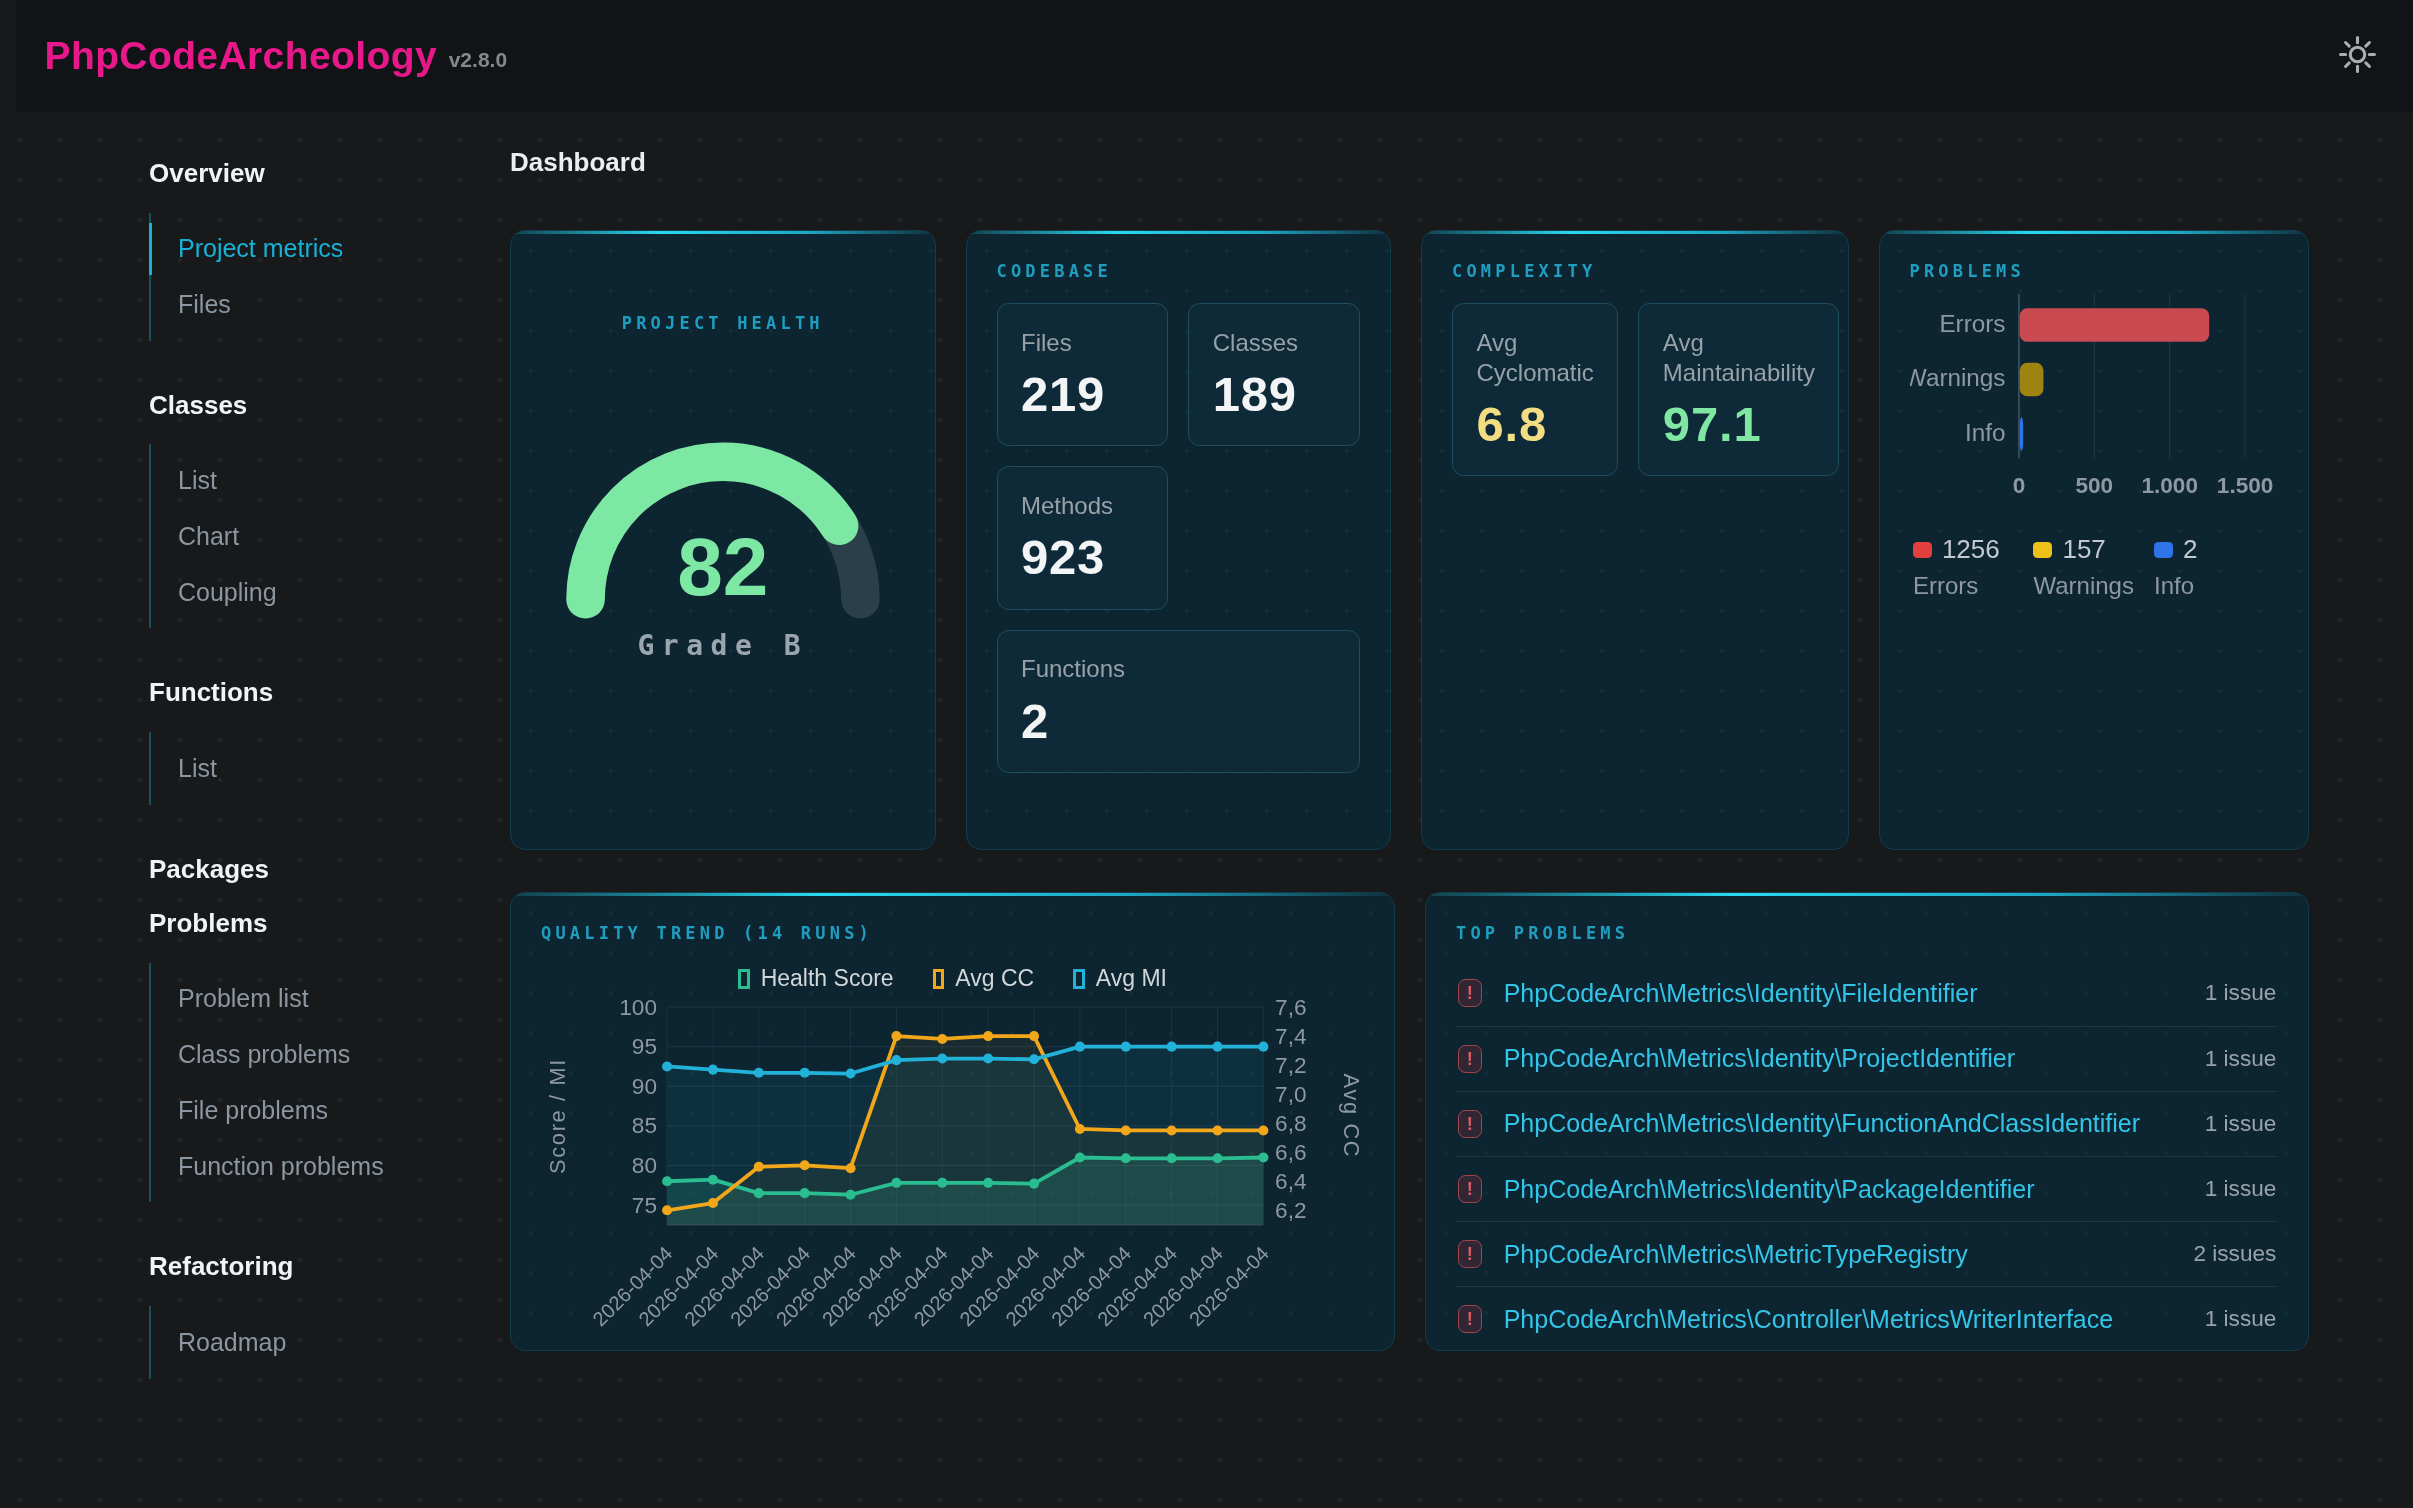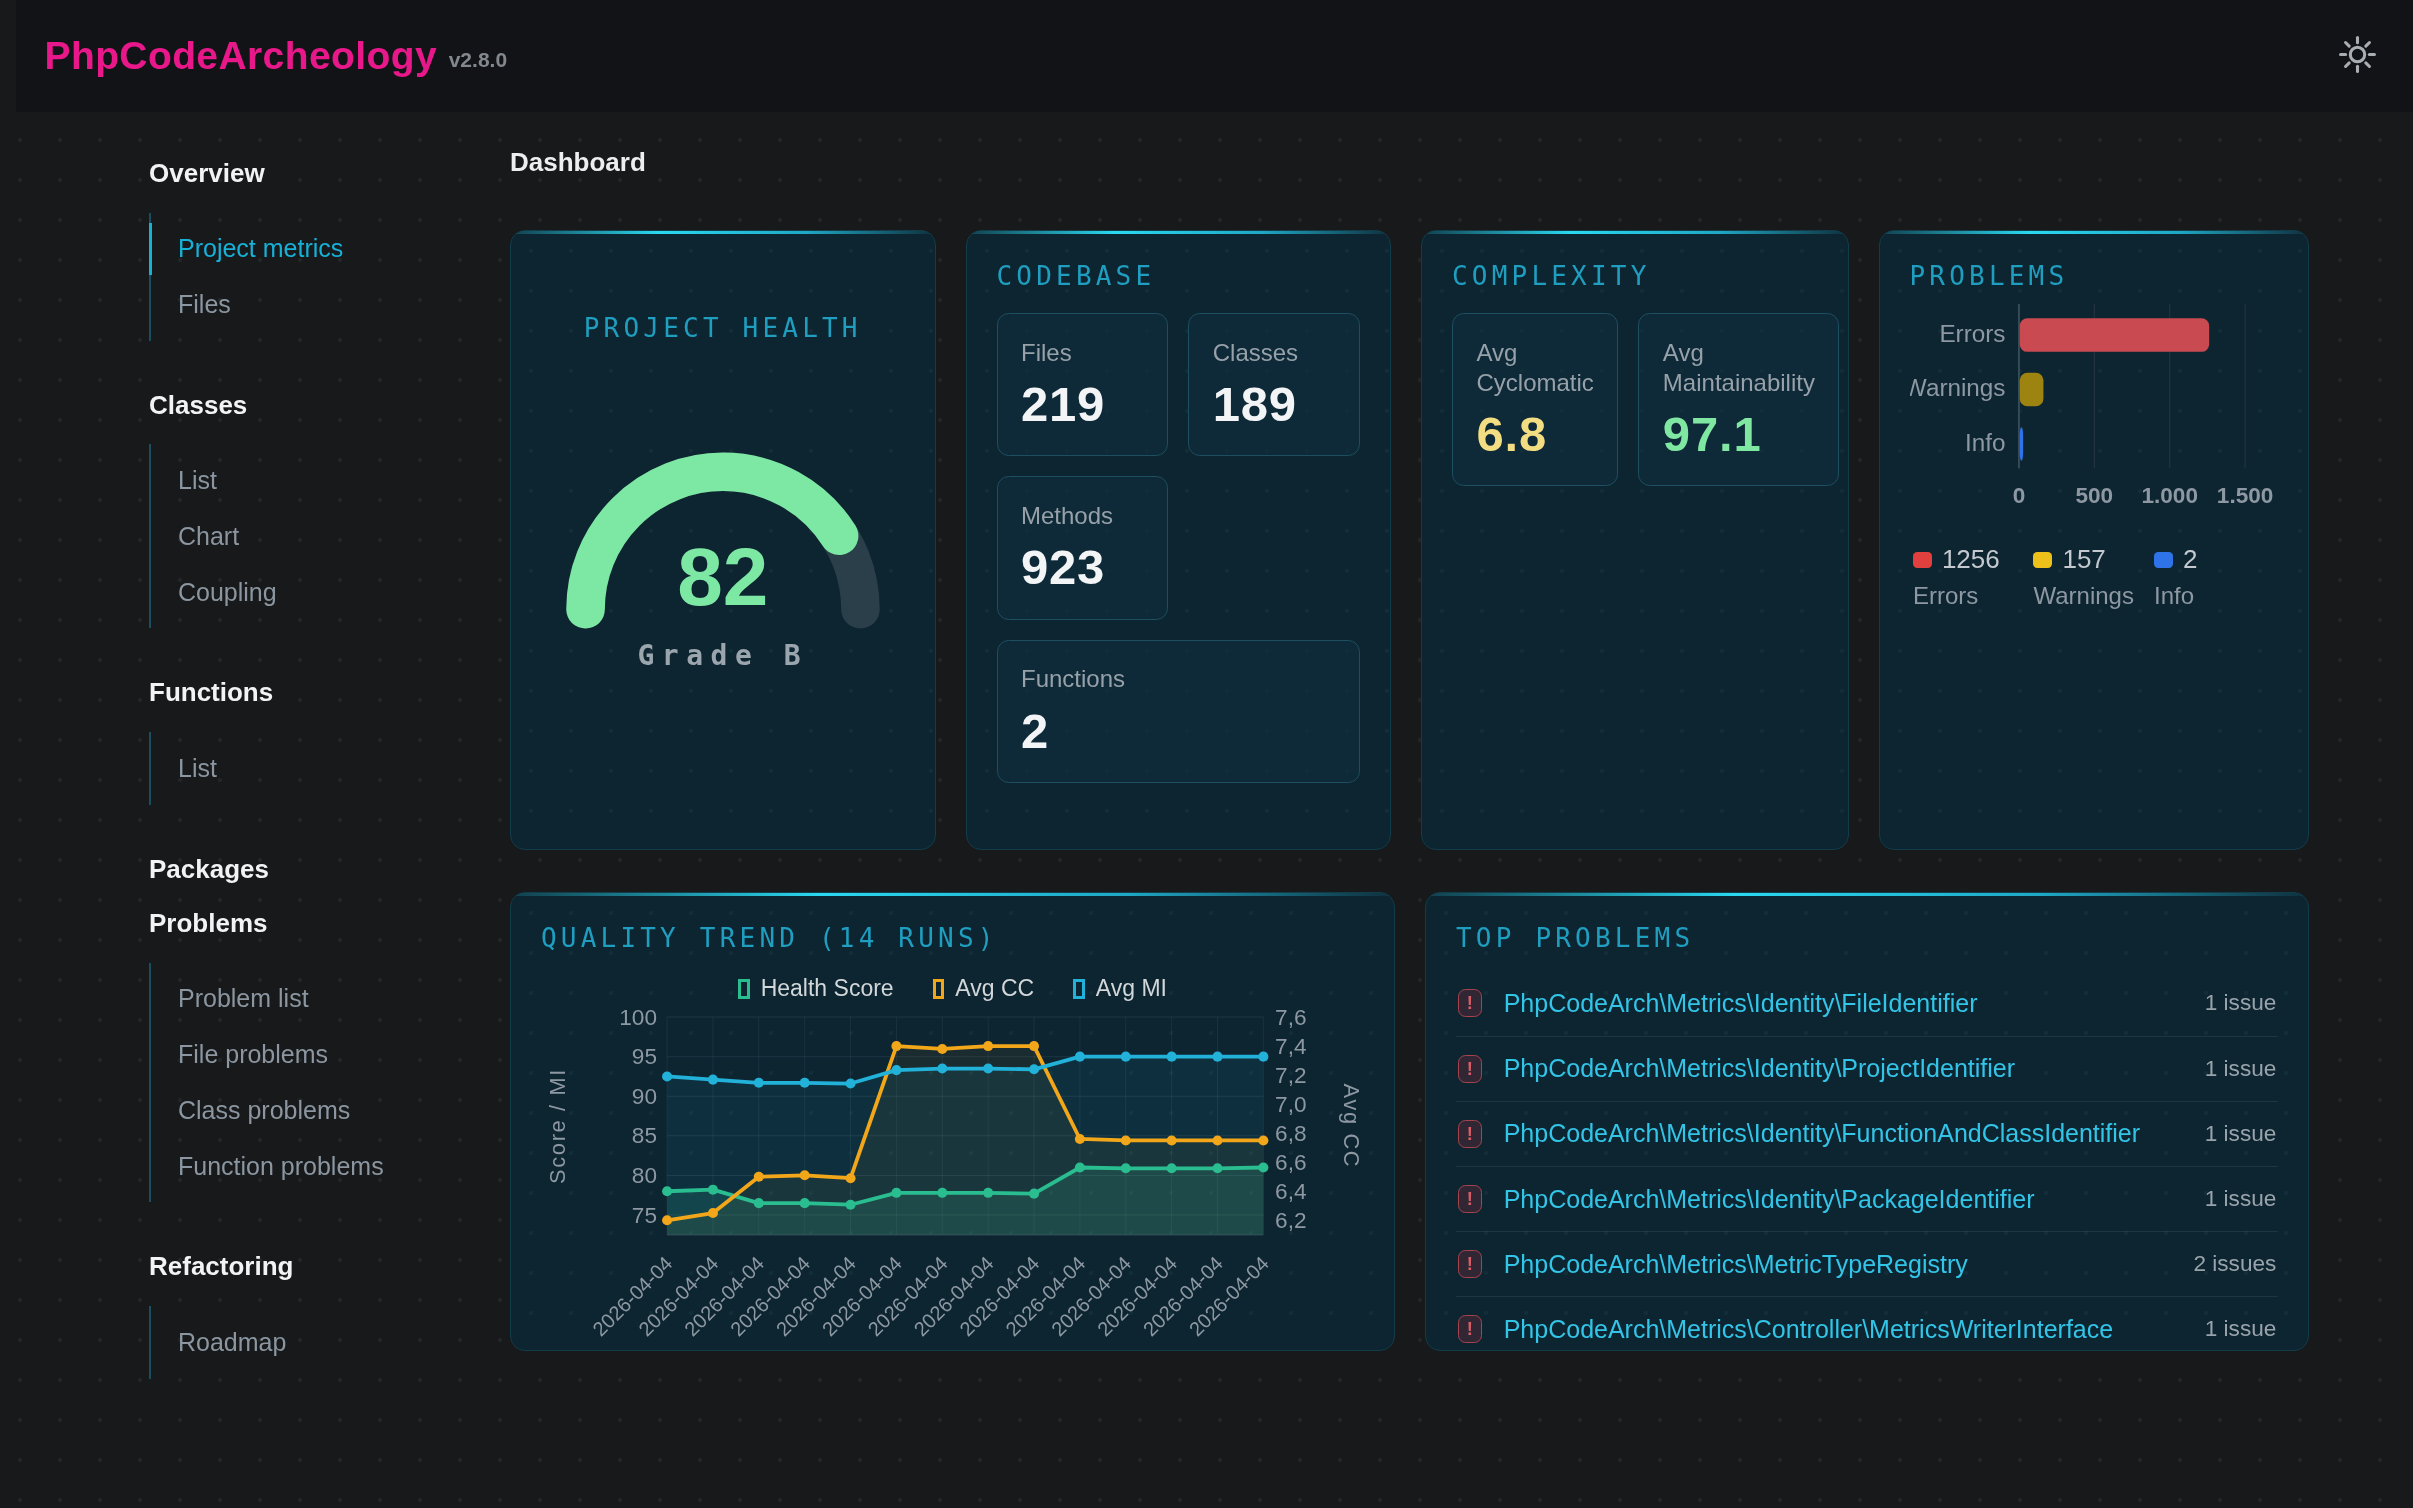--- a/index.html
+++ b/index.html
@@ -43,21 +43,21 @@
     background-size:40px 40px;
     border:0.8px solid #123c4a;
     border-radius:15px;
     padding:30px;
     overflow:hidden;
   }
   .card::before{ content:""; position:absolute; top:0; left:0; right:0; height:2.5px;
     background:linear-gradient(90deg, rgba(42,217,240,0.15) 0%, #2ad9f0 35%, #1fa7c4 70%, rgba(31,167,196,0.08) 100%);}
   .card-title{
     font-family:"DejaVu Sans Mono","Liberation Mono",monospace;
-    font-size:26px; font-weight:normal; letter-spacing:4.2px; color:#1f9ec0;
+    font-size:17px; font-weight:bold; letter-spacing:4.2px; color:#1f9ec0;
   }
   .card-title.centered{ text-align:center; margin-top:52px;}
 
   .card.health   { width:427px;  height:620px;}
   .card.codebase { width:427px;  height:620px;}
   .card.complexity{ width:429px; height:620px;}
   .card.problems { width:432px;  height:620px;}
   .card.trend    { width:885px; height:459px;}
   .card.topprob  { width:884px; height:459px;}
 
@@ -145,22 +145,22 @@
   <div class="nav-heading">Functions</div>
   <ul class="nav-group">
     <li class="nav-item">List</li>
   </ul>
 
   <div class="nav-heading">Packages</div>
 
   <div class="nav-heading">Problems</div>
   <ul class="nav-group">
     <li class="nav-item">Problem list</li>
+    <li class="nav-item">Class problems</li>
     <li class="nav-item">File problems</li>
-    <li class="nav-item">Class problems</li>
     <li class="nav-item">Function problems</li>
   </ul>
 
   <div class="nav-heading">Refactoring</div>
   <ul class="nav-group">
     <li class="nav-item">Roadmap</li>
   </ul>
 </nav>
 
 <main class="main">

